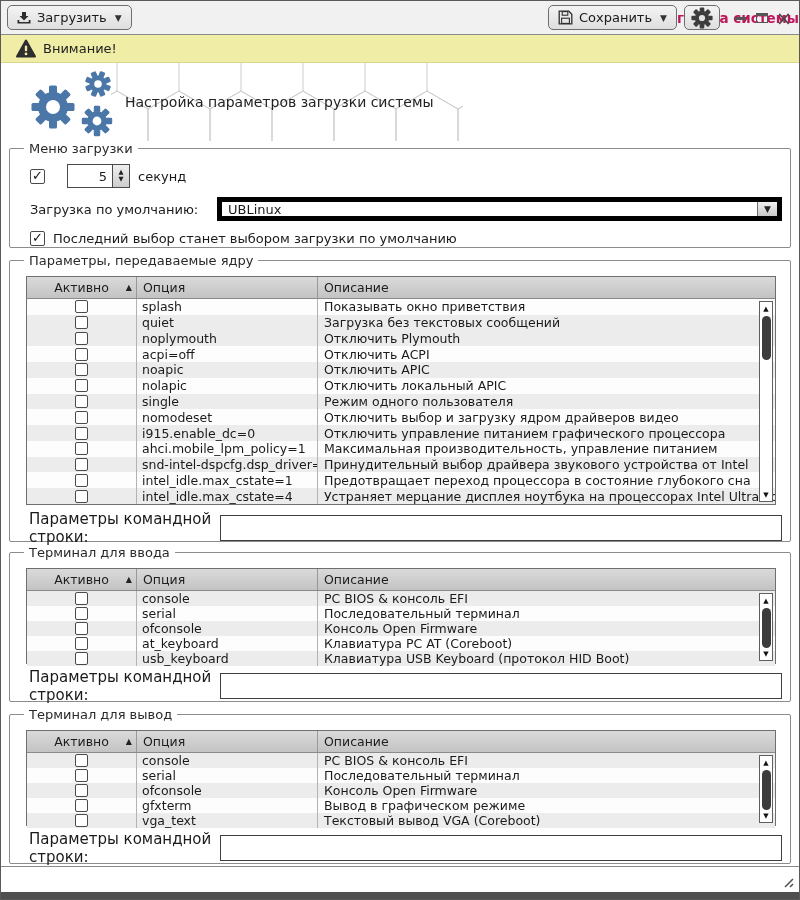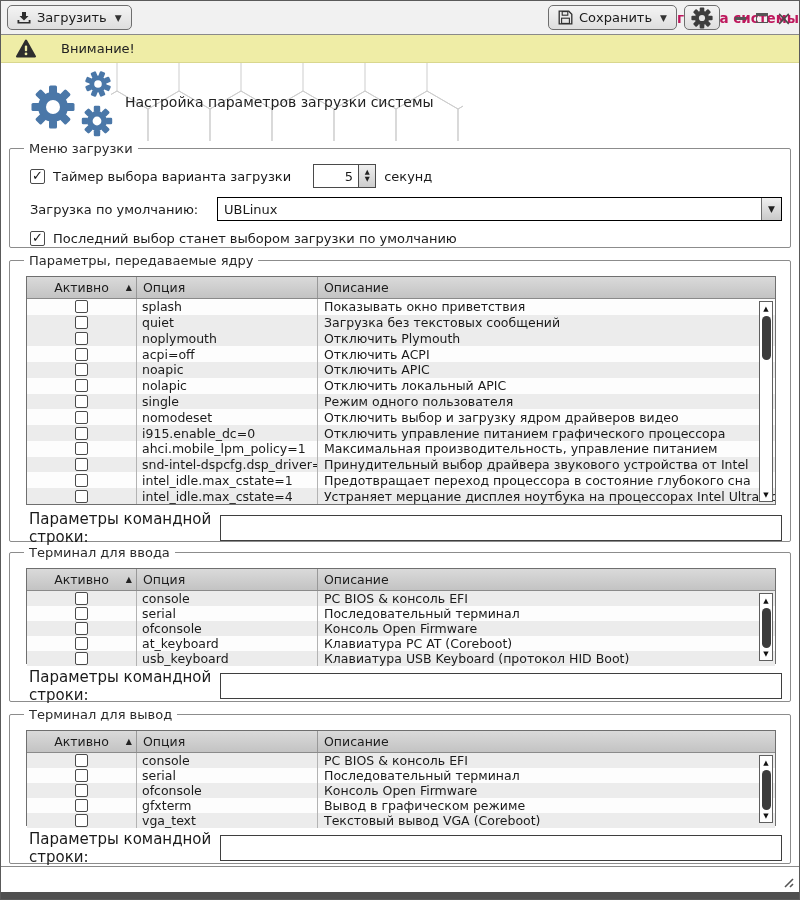--- a/index.html
+++ b/index.html
@@ -36,21 +36,21 @@
   .icon-btn { padding:0 6px; }
   .winctl { display:flex; align-items:center; gap:8px; margin-left:6px; margin-right:2px; }
   .ctl { display:inline-flex; align-items:center; justify-content:center; width:14px; height:16px; cursor:pointer; }
   .min-glyph { width:11px; height:3px; background:#555; display:block; margin-top:2px; }
   .max-glyph { width:12px; height:10px; border:1.5px solid #555; border-top:3.5px solid #555; display:block; }
   .close-glyph { font-size:19px; line-height:14px; color:#4a4a4a; }
 
   
   .warnbar {
     height:28px; flex:0 0 28px; background:#efeda6;
-    display:flex; align-items:center; gap:24px; padding:0 14px;
+    display:flex; align-items:center; gap:6px; padding:0 14px;
     border-bottom:1px solid #d9d78e;
   }
   .warnbar .txt { font-size:13px; color:#222; }
 
   
   .hero { height:78px; flex:0 0 78px; background:#fff; position:relative; }
   .hexbg { position:absolute; left:110px; top:0; }
   .hero-gears { position:absolute; left:20px; top:6px; }
   .hero-title {
     position:absolute; left:124px; top:0; height:78px;
@@ -90,21 +90,21 @@
     display:flex; align-items:center; justify-content:flex-end;
   }
   .spin-btns {
     width:17px; border:1px solid #4a4a4a; border-left:none;
     background:linear-gradient(#efefef,#cdcdcd);
     display:flex; flex-direction:column; align-items:center; justify-content:center;
     font-size:6.5px; line-height:1.1; color:#222; cursor:pointer;
   }
   .lbl-default { width:187px; flex:0 0 187px; }
   .combo {
-    flex:1; height:24px; border:1px solid #000000; background:#fff;
+    flex:1; height:24px; border:5px solid #000000; background:#fff;
     display:flex; align-items:center; cursor:pointer;
   }
   .combo-value { flex:1; padding:0 6px; font-size:13px; }
   .combo-btn {
     width:20px; align-self:stretch; border-left:1px solid #6e6e6e;
     background:linear-gradient(#f0f0f0,#c9c9c9);
     display:flex; align-items:center; justify-content:center;
     font-size:9px; color:#222;
   }
 
@@ -279,21 +279,20 @@
         </g>
       </g>
     </svg>
     <div class="hero-title">Настройка параметров загрузки системы</div>
   </div>
 
   <div class="group g1">
     <span class="group-label">Меню загрузки</span>
     <div class="row1">
       <span class="cb checked"></span>
-      <span>Таймер выбора варианта загрузки</span>
       <span class="spin">
         <span class="spin-field">5</span>
         <span class="spin-btns">
           <span>▲</span>
           <span>▼</span>
         </span>
       </span>
       <span>секунд</span>
     </div>
     <div class="row2">

